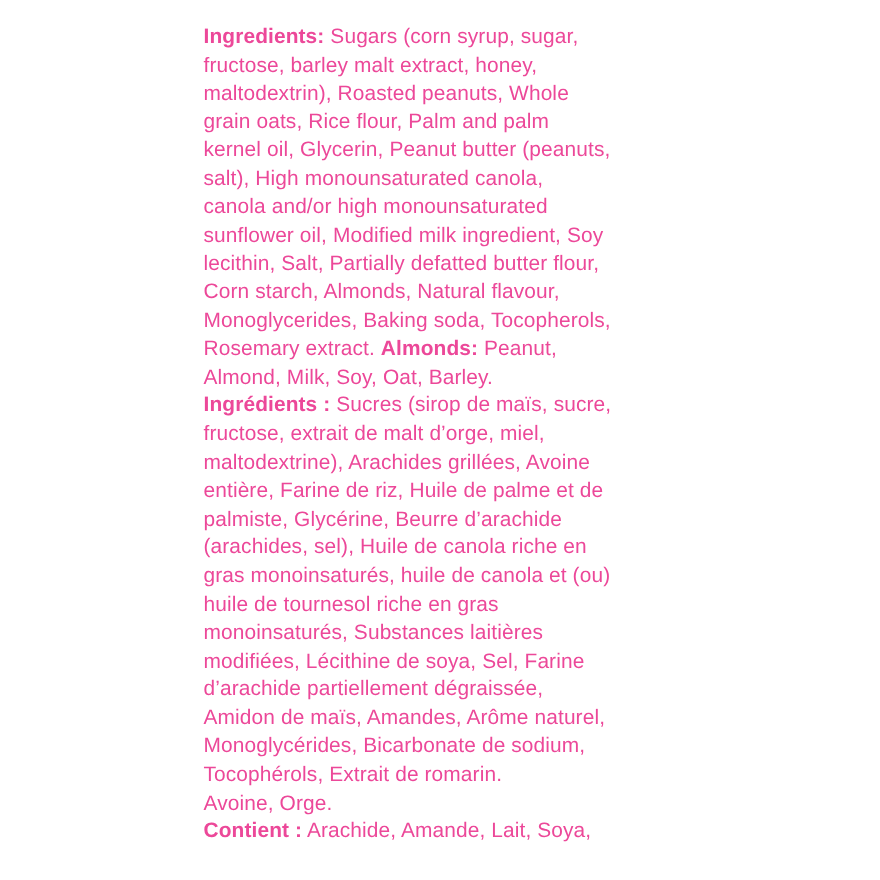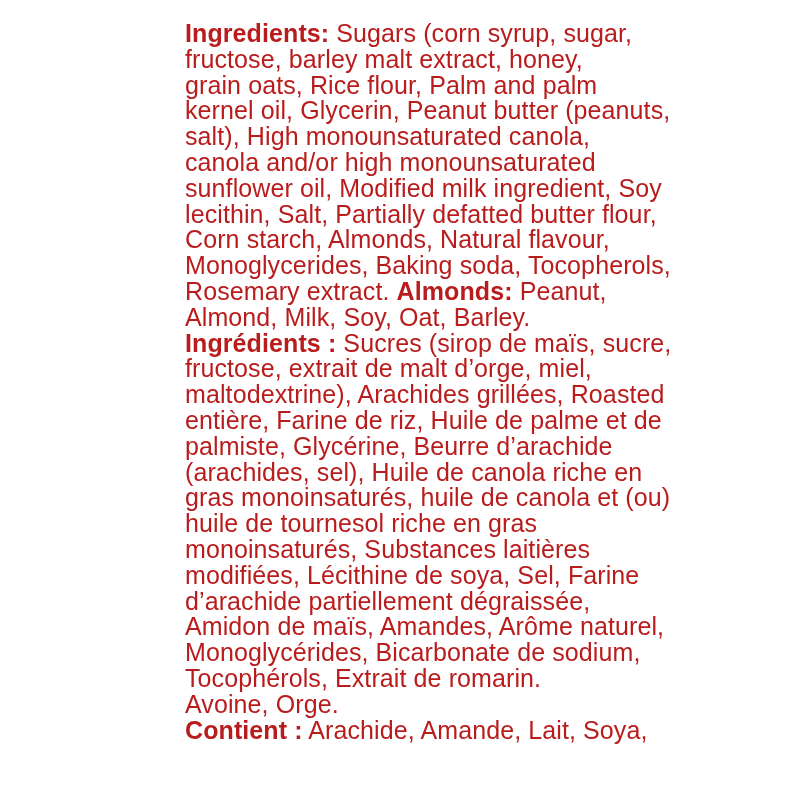--- a/index.html
+++ b/index.html
@@ -11,22 +11,22 @@
     width: 800px;
     height: 800px;
     overflow: hidden;
     font-family: "Liberation Sans", sans-serif;
   }
   .label-wrap {
     position: absolute;
     top: 21px;
     left: 185px;
     width: 480px;
-    color: #b91c1c;
-    font-size: 25px;
+    color: #ec4899;
+    font-size: 19px;
     line-height: 25.8px;
     letter-spacing: 0.1px;
   }
   .text-line {
     white-space: pre;
   }
   .text-line b {
     font-weight: 700;
   }
   .lang-section {
@@ -34,35 +34,36 @@
     padding: 0;
   }
 </style>
 </head>
 <body>
 
 <div class="label-wrap">
   <div class="lang-section" id="english-section">
       <div class="text-line"><b>Ingredients:</b><span> Sugars (corn syrup, sugar,</span></div>
       <div class="text-line"><span>fructose, barley malt extract, honey,</span></div>
+      <div class="text-line"><span>maltodextrin), Roasted peanuts, Whole</span></div>
       <div class="text-line"><span>grain oats, Rice flour, Palm and palm</span></div>
       <div class="text-line"><span>kernel oil, Glycerin, Peanut butter (peanuts,</span></div>
       <div class="text-line"><span>salt), High monounsaturated canola,</span></div>
       <div class="text-line"><span>canola and/or high monounsaturated</span></div>
       <div class="text-line"><span>sunflower oil, Modified milk ingredient, Soy</span></div>
       <div class="text-line"><span>lecithin, Salt, Partially defatted butter flour,</span></div>
       <div class="text-line"><span>Corn starch, Almonds, Natural flavour,</span></div>
       <div class="text-line"><span>Monoglycerides, Baking soda, Tocopherols,</span></div>
       <div class="text-line"><span>Rosemary extract. </span><b>Almonds:</b><span> Peanut,</span></div>
       <div class="text-line"><span>Almond, Milk, Soy, Oat, Barley.</span></div>
     </div>
   <div class="lang-section" id="french-section">
       <div class="text-line"><b>Ingrédients :</b><span> Sucres (sirop de maïs, sucre,</span></div>
       <div class="text-line"><span>fructose, extrait de malt d’orge, miel,</span></div>
-      <div class="text-line"><span>maltodextrine), Arachides grillées, Roasted</span></div>
+      <div class="text-line"><span>maltodextrine), Arachides grillées, Avoine</span></div>
       <div class="text-line"><span>entière, Farine de riz, Huile de palme et de</span></div>
       <div class="text-line"><span>palmiste, Glycérine, Beurre d’arachide</span></div>
       <div class="text-line"><span>(arachides, sel), Huile de canola riche en</span></div>
       <div class="text-line"><span>gras monoinsaturés, huile de canola et (ou)</span></div>
       <div class="text-line"><span>huile de tournesol riche en gras</span></div>
       <div class="text-line"><span>monoinsaturés, Substances laitières</span></div>
       <div class="text-line"><span>modifiées, Lécithine de soya, Sel, Farine</span></div>
       <div class="text-line"><span>d’arachide partiellement dégraissée,</span></div>
       <div class="text-line"><span>Amidon de maïs, Amandes, Arôme naturel,</span></div>
       <div class="text-line"><span>Monoglycérides, Bicarbonate de sodium,</span></div>

